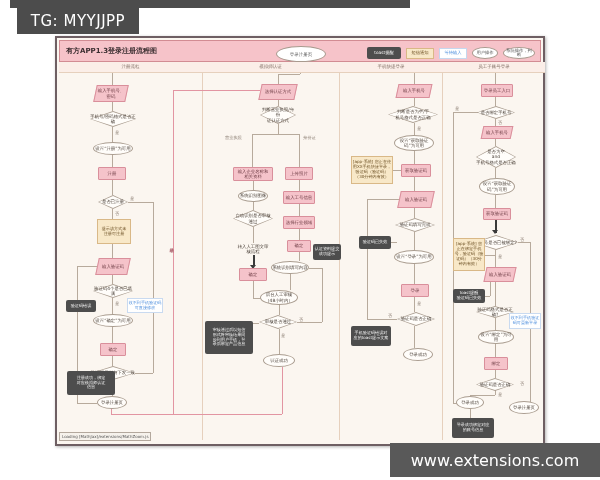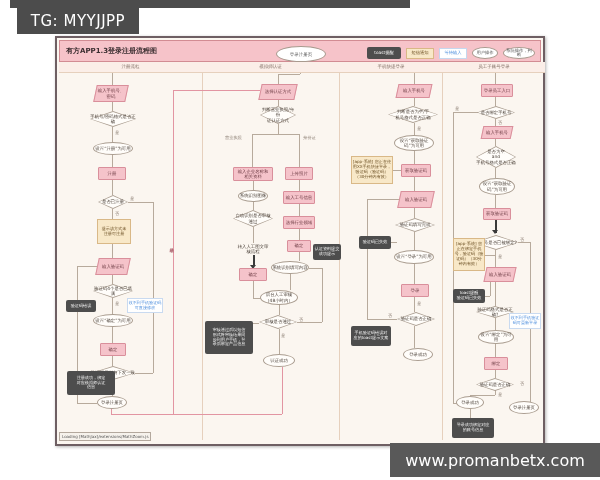--- a/index.html
+++ b/index.html
@@ -450,13 +450,13 @@
       <div class="edge" style="left: 428px; top: 217px; width: 10px; height: 1px;"></div>
       <div class="edge" style="left: 428px; top: 258px; width: 5px; height: 1px;"></div>
       <div class="edge" style="left: 433px; top: 244px; width: 1px; height: 14px;"></div>
       <div class="edge" style="left: 413px; top: 371px; width: 1px; height: 9px;"></div>
       <div class="arrowhead" style="left: 193px; top: 227px;"></div>
       <div class="arrowhead" style="left: 435px; top: 192px;"></div>
     </div>
   <div class="statusbar">Loading [MathJax]/extensions/MathZoom.js</div>
 </div>
 
-<div class="wm-bottom">www.promanbetx.com</div>
+<div class="wm-bottom">www.extensions.com</div>
 
 </body></html>

